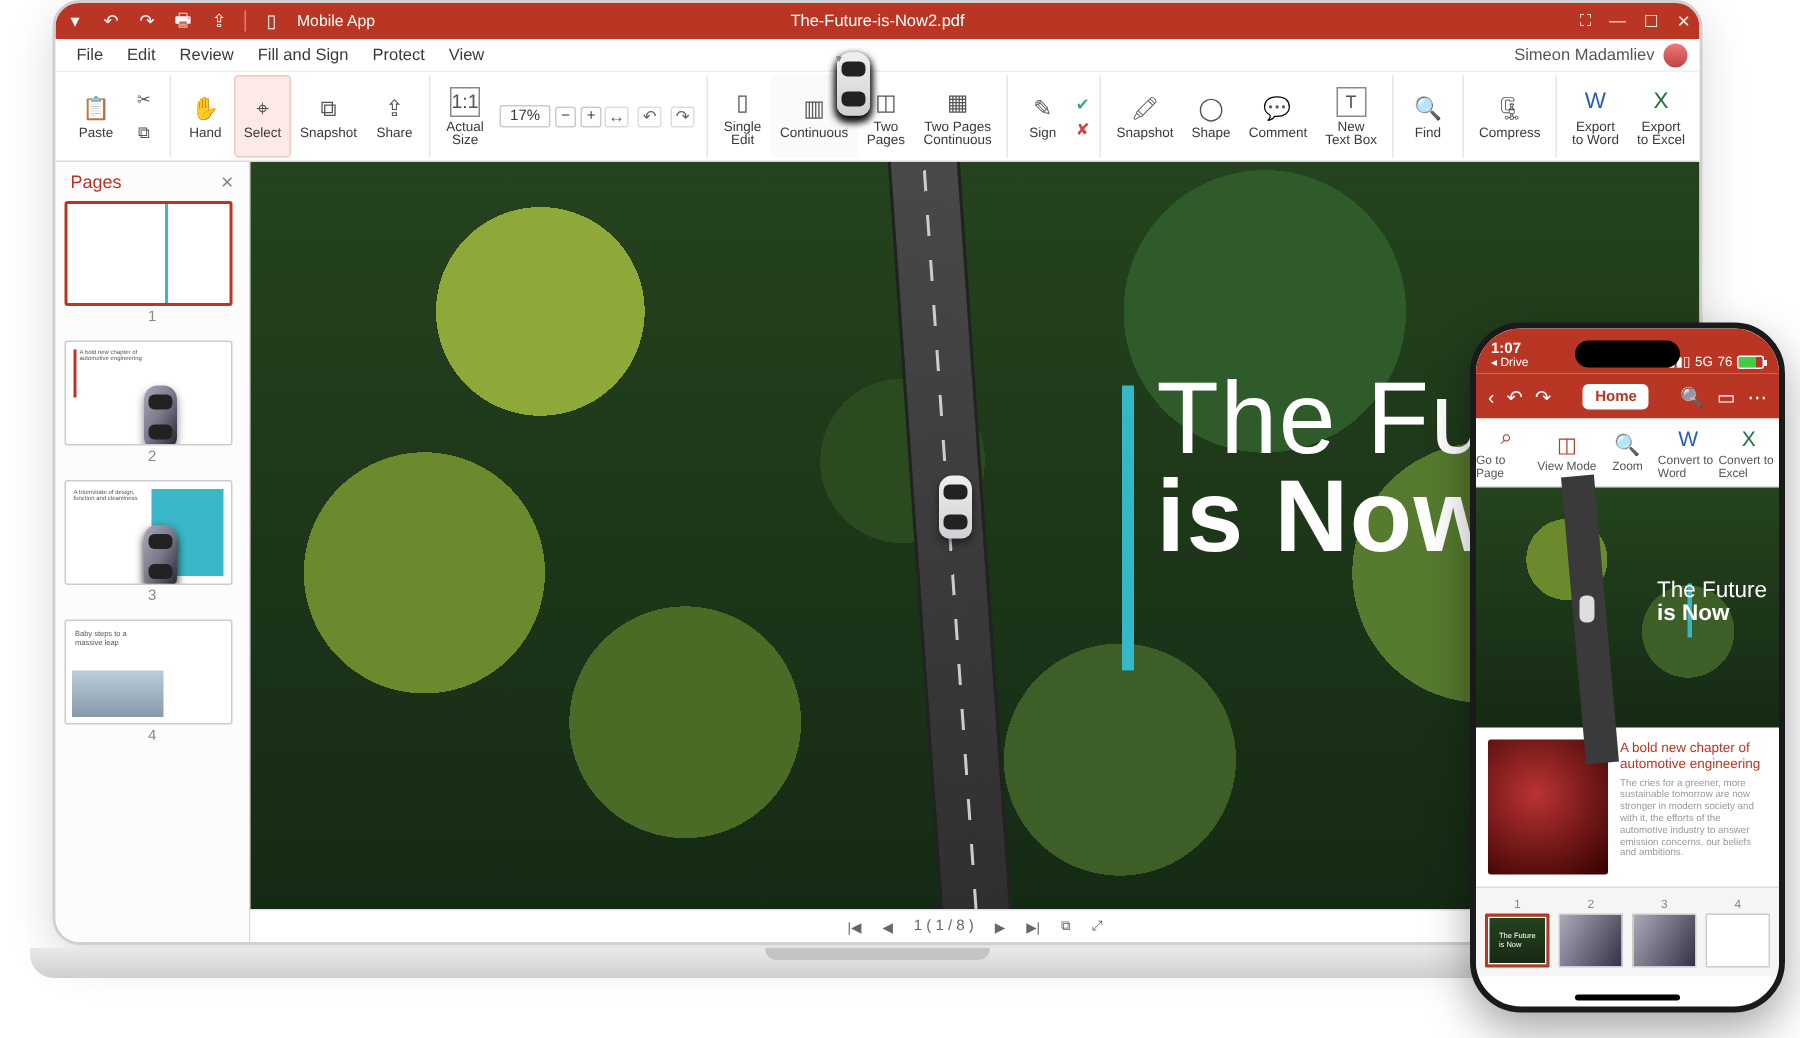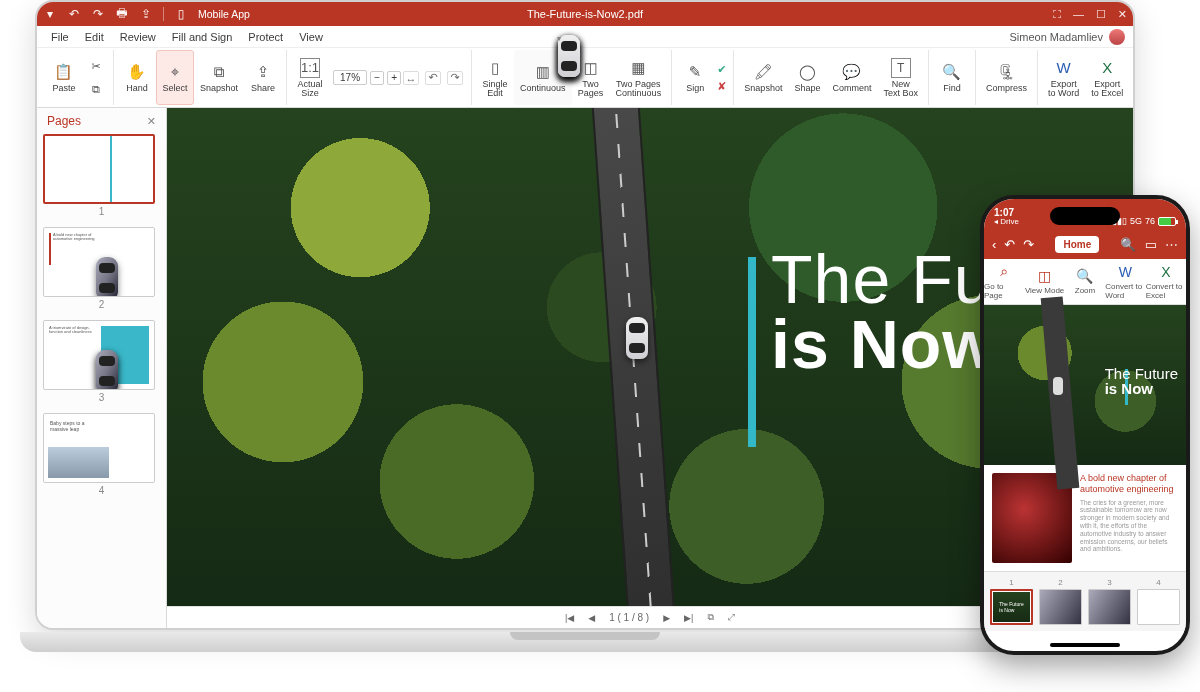--- a/index.html
+++ b/index.html
@@ -96,21 +96,21 @@
   .car::before{content:"";position:absolute;top:6px;left:3px;right:3px;height:10px;background:#222;border-radius:4px;}
   .car::after{content:"";position:absolute;bottom:6px;left:3px;right:3px;height:10px;background:#222;border-radius:4px;}
   .hero-accent{position:absolute;right:39%;top:30%;width:8px;height:38%;background:#32b8c6;}
   .hero-text{position:absolute;right:2%;top:28%;color:#fff;font-weight:400;font-size:68px;line-height:.95;letter-spacing:1px;text-align:left;}
   .hero-text .l2{font-weight:700;}
 
   .pager{height:22px;display:flex;align-items:center;justify-content:center;gap:14px;font-size:10px;color:#666;background:#fff;border-top:1px solid #e3e3e3;}
   .pager .nav{font-size:9px;}
 
   
-  .phone{position:absolute;right:10px;top:195px;width:210px;height:460px;border:4px solid #1a1a1a;border-radius:34px;background:#fff;box-shadow:0 12px 30px rgba(0,0,0,.35);overflow:hidden;}
+  .phone{position:absolute;right:10px;top:215px;width:210px;height:460px;border:4px solid #1a1a1a;border-radius:34px;background:#fff;box-shadow:0 12px 30px rgba(0,0,0,.35);overflow:hidden;}
   .notch{position:absolute;left:50%;top:8px;transform:translateX(-50%);width:70px;height:18px;background:#000;border-radius:12px;z-index:3;}
   .p-status{height:30px;background:var(--brand);color:#fff;display:flex;align-items:flex-end;justify-content:space-between;padding:0 10px 3px;font-size:9px;} 
   .p-status .left{display:flex;flex-direction:column;line-height:1;}
   .p-status .left .t{font-size:10px;font-weight:600;}
   .p-status .right{display:flex;align-items:center;gap:3px;}
   .bat{width:18px;height:9px;border:1px solid #fff;border-radius:2px;position:relative;background:linear-gradient(to right,#4c4 75%,transparent 75%);}
   .bat::after{content:"";position:absolute;right:-3px;top:2px;width:2px;height:4px;background:#fff;}
   .p-top{height:30px;background:var(--brand);display:flex;align-items:center;color:#fff;padding:0 8px;gap:8px;}
   .p-top .pic{font-size:13px;}
   .p-top .spacer{flex:1;}

